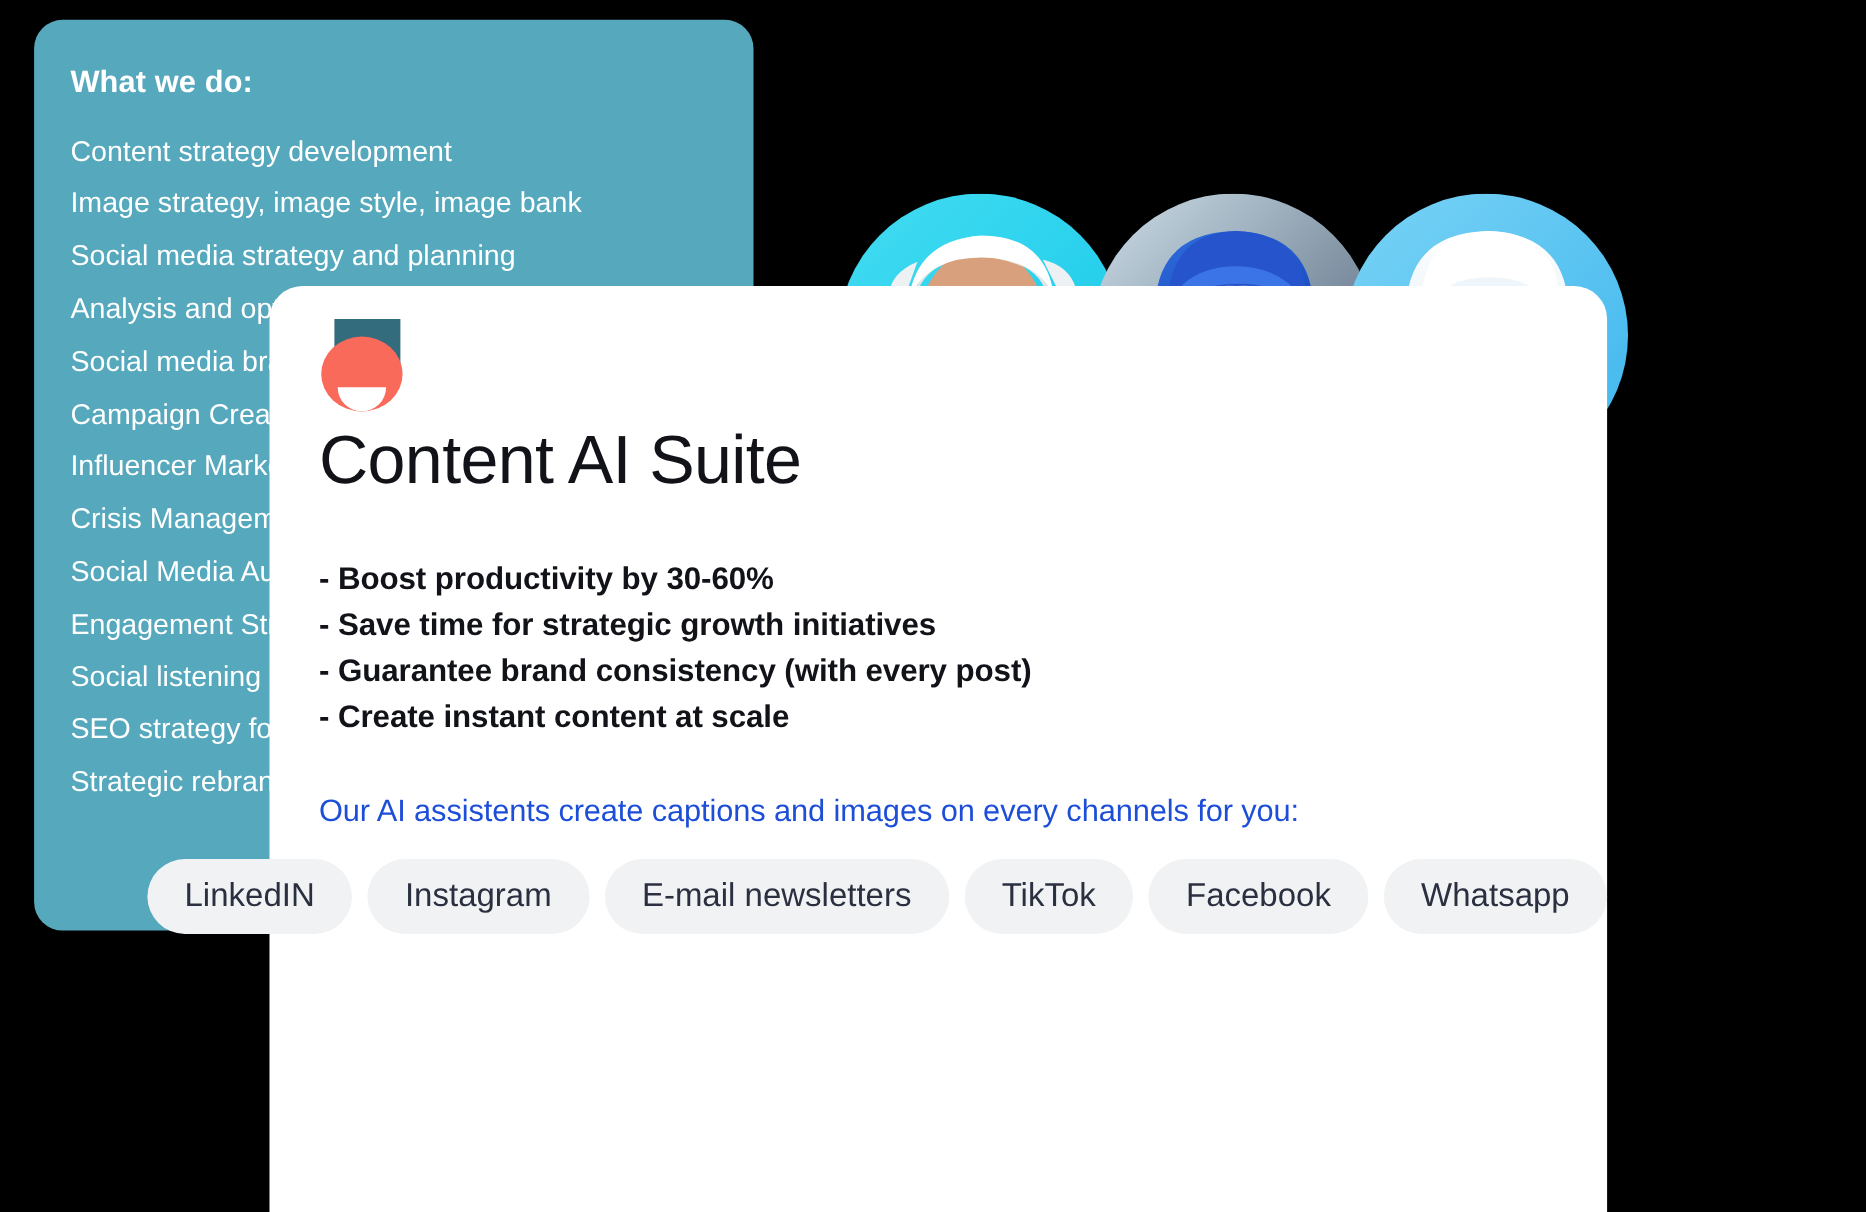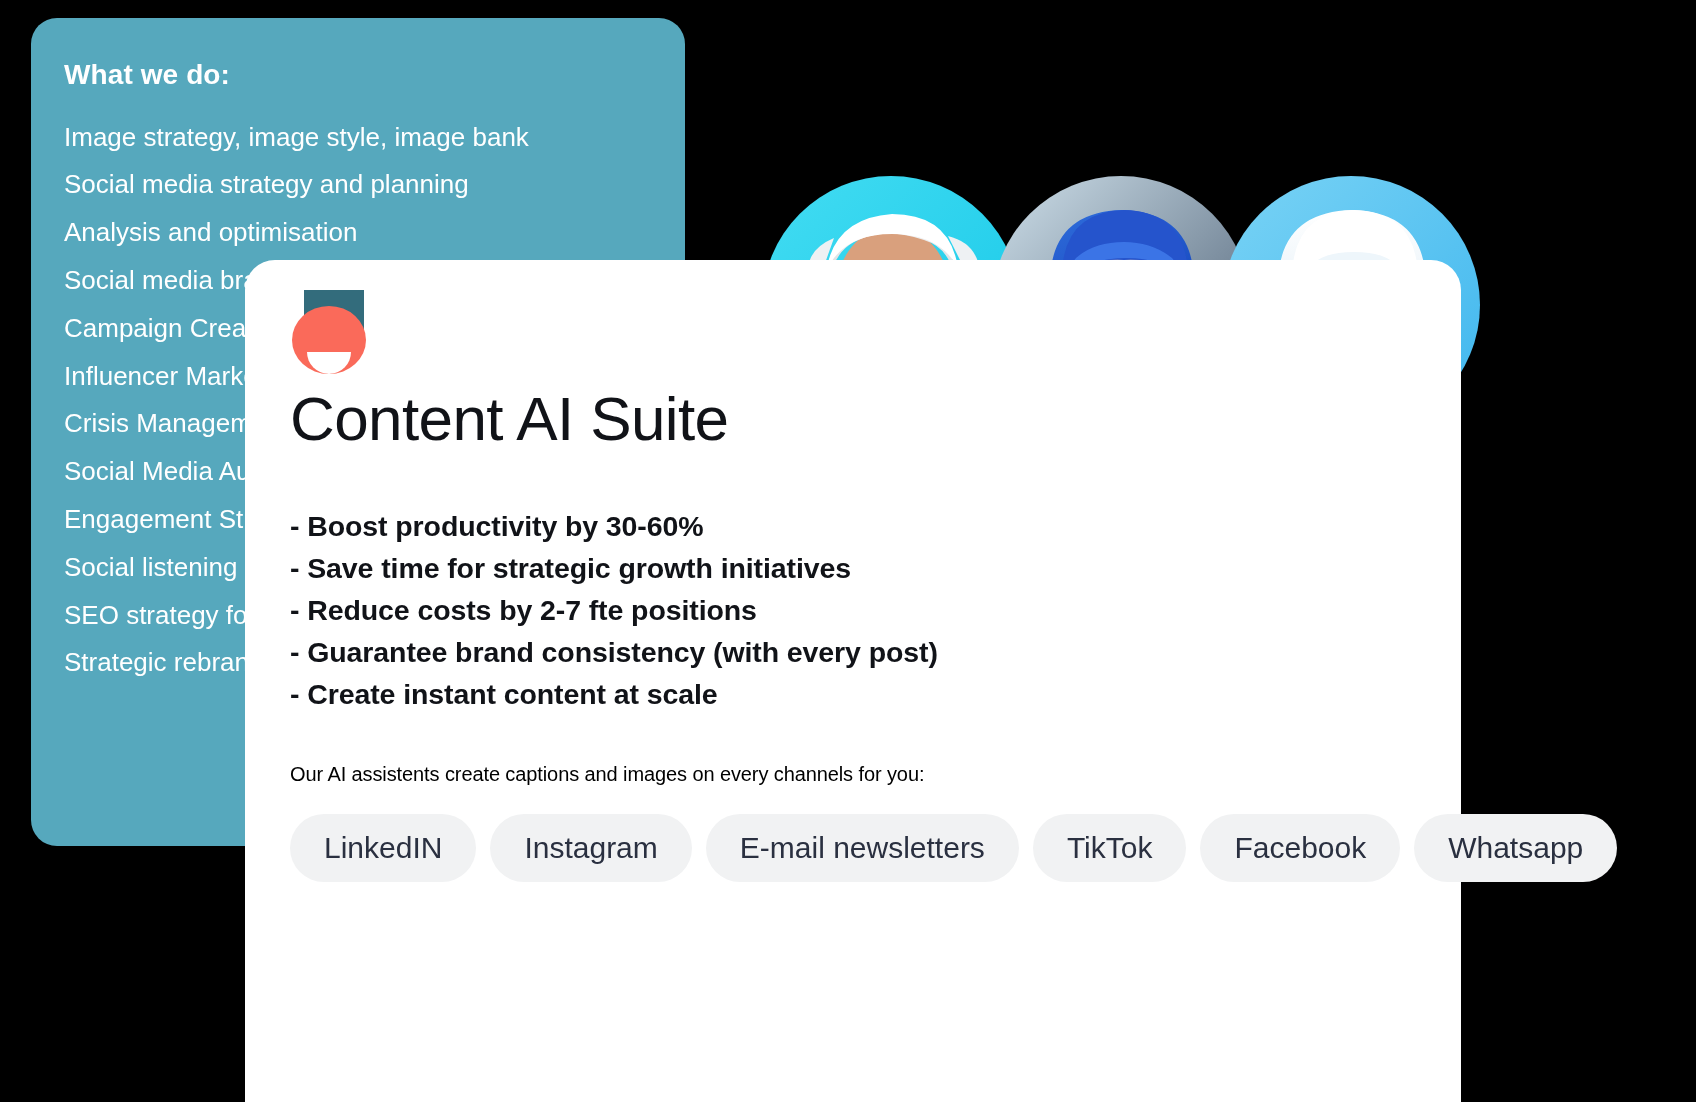--- a/index.html
+++ b/index.html
@@ -151,50 +151,52 @@
   .benefits li {
     font-size: 28.5px;
     font-weight: bold;
     color: #111318;
     line-height: 42px;
     letter-spacing: -0.1px;
   }
 
   .assistants-note {
     margin: 48px 0 0 0;
-    font-size: 20px;
-    color: #000000;
+    font-size: 28px;
+    color: #1d4ed8;
     font-weight: 400;
     letter-spacing: -0.1px;
   }
 
   .channels {
     margin-top: 28px;
     display: flex;
     align-items: center;
     gap: 14px;
     flex-wrap: nowrap;
+    justify-content: flex-end;
   }
   .chip {
     background: #f1f2f3;
     color: #2a3040;
     border-radius: 40px;
     padding: 19px 34px;
     font-size: 30px;
     line-height: 1;
     white-space: nowrap;
     font-weight: 400;
   }
 </style>
 </head>
 <body>
 
 <div class="teal-card">
   <h2 class="teal-title">What we do:</h2>
   <ul class="teal-list">
+    <li>Content strategy development</li>
     <li>Image strategy, image style, image bank</li>
     <li>Social media strategy and planning</li>
     <li>Analysis and optimisation</li>
     <li>Social media branding</li>
     <li>Campaign Creation</li>
     <li>Influencer Marketing</li>
     <li>Crisis Management</li>
     <li>Social Media Audit</li>
     <li>Engagement Strategy</li>
     <li>Social listening</li>
@@ -359,21 +361,20 @@
     <div class="logo-circle">
       <div class="logo-smile"></div>
     </div>
   </div>
 
   <h1 class="card-title">Content AI Suite</h1>
 
   <ul class="benefits">
     <li>- Boost productivity by 30-60%</li>
     <li>- Save time for strategic growth initiatives</li>
-    <li>- Reduce costs by 2-7 fte positions</li>
     <li>- Guarantee brand consistency (with every post)</li>
     <li>- Create instant content at scale</li>
   </ul>
 
   <p class="assistants-note">Our AI assistents create captions and images on every channels for you:</p>
 
   <div class="channels">
     <span class="chip">LinkedIN</span>
     <span class="chip">Instagram</span>
     <span class="chip">E-mail newsletters</span>

